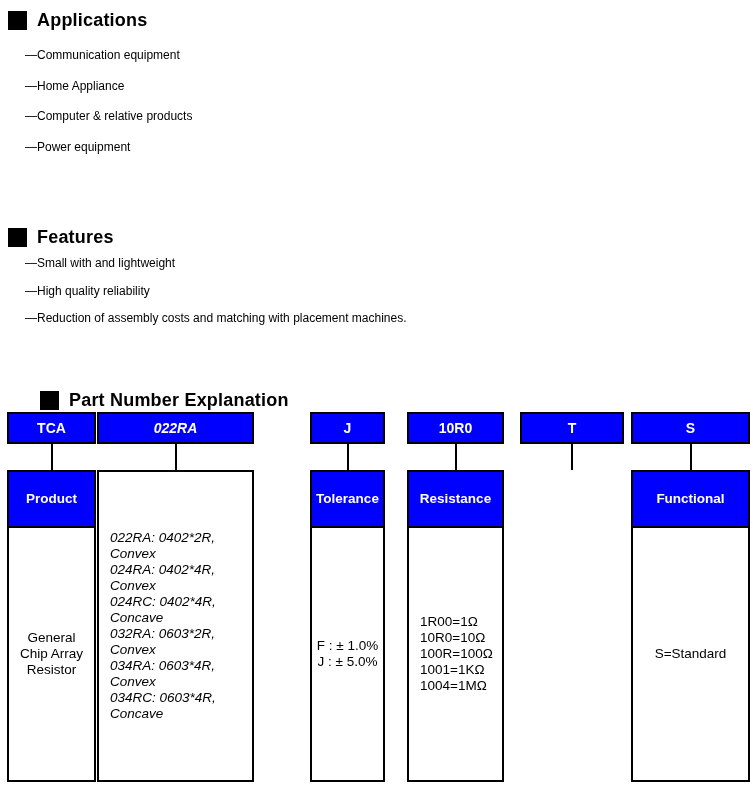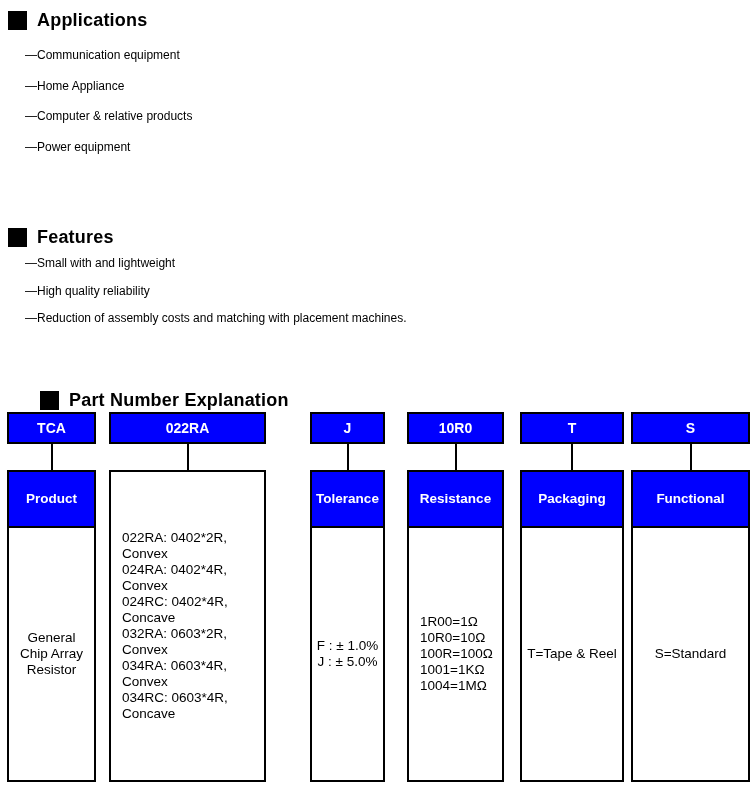--- a/index.html
+++ b/index.html
@@ -138,21 +138,21 @@
     <div class="code-box">TCA</div>
     <div class="connector"></div>
     <div class="col-lower">
       <div class="label-box">Product</div>
       <div class="body-box">General
 Chip Array
 Resistor</div>
     </div>
   </div>
 
-  <div class="pn-col" style="left:109px;width:157px;">
+  <div class="pn-col" style="left:97px;width:157px;font-style:italic;">
     <div class="code-box">022RA</div>
     <div class="connector"></div>
     <div class="col-lower">
       <div class="body-box align-left">022RA: 0402*2R, Convex
 024RA: 0402*4R, Convex
 024RC: 0402*4R, Concave
 032RA: 0603*2R, Convex
 034RA: 0603*4R, Convex
 034RC: 0603*4R, Concave</div>
     </div>
@@ -177,24 +177,20 @@
 10R0=10Ω
 100R=100Ω
 1001=1KΩ
 1004=1MΩ</div>
     </div>
   </div>
 
   <div class="pn-col" style="left:520px;width:104px;">
     <div class="code-box">T</div>
     <div class="connector"></div>
-    <div class="col-lower">
-      <div class="label-box">Packaging</div>
-      <div class="body-box">T=Tape &amp; Reel</div>
-    </div>
   </div>
 
   <div class="pn-col" style="left:631px;width:119px;">
     <div class="code-box">S</div>
     <div class="connector"></div>
     <div class="col-lower">
       <div class="label-box">Functional</div>
       <div class="body-box">S=Standard</div>
     </div>
   </div>

